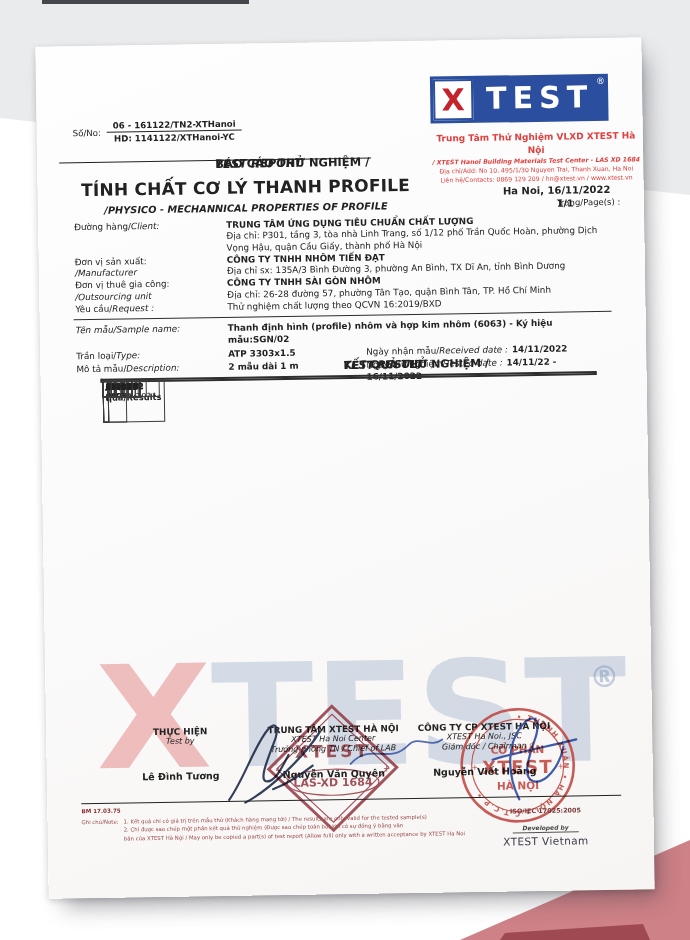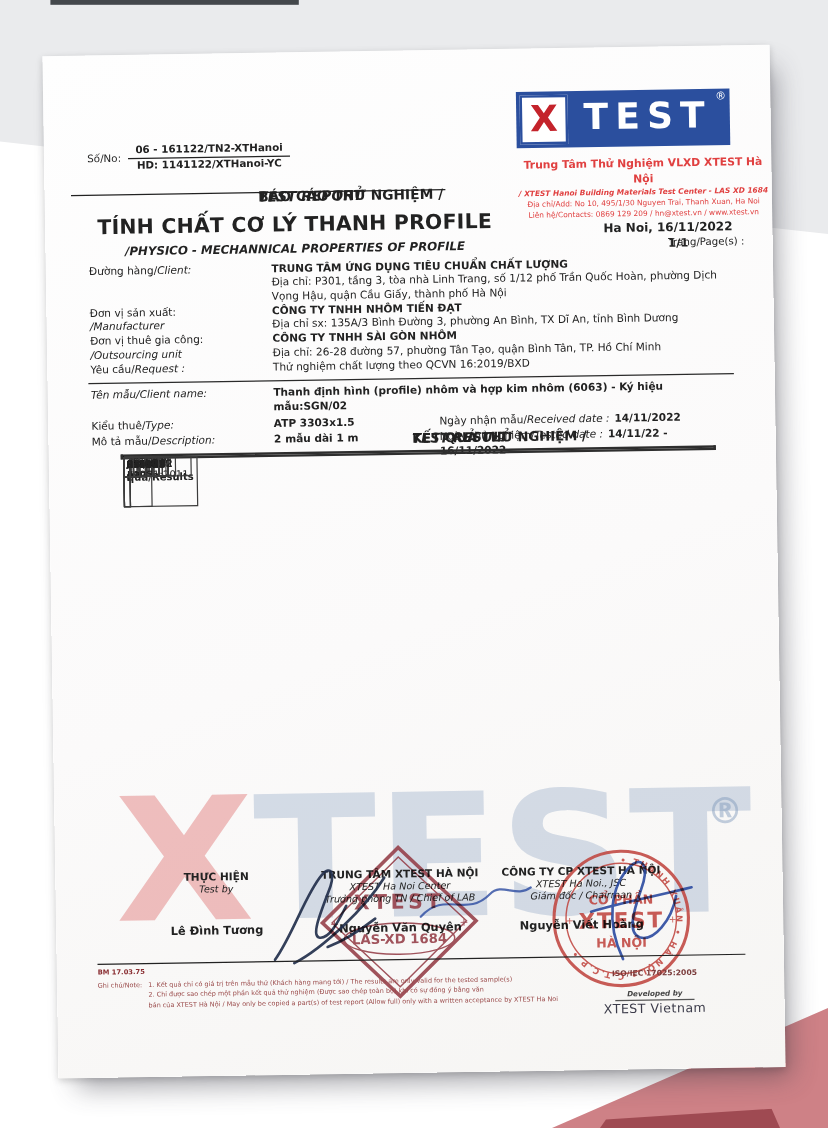--- a/index.html
+++ b/index.html
@@ -207,25 +207,25 @@
       <div class="irow">
         <div class="ilbl"><span>Yêu cầu/</span><span class="en">Request :</span></div>
         <div class="ival">Thử nghiệm chất lượng theo QCVN 16:2019/BXD</div>
       </div>
     </div>
 
     <div class="hr1"></div>
 
     <div class="samples">
       <div class="srow">
-        <div class="slbl en"><span>Tên mẫu/</span><span class="en">Client name:</span></div>
+        <div class="slbl en"><span>Tên mẫu/</span><span class="en">Sample name:</span></div>
         <div class="sval">Thanh định hình (profile) nhôm và hợp kim nhôm (6063) - Ký hiệu mẫu:SGN/02</div>
       </div>
       <div class="srow">
-        <div class="slbl"><span>Kiểu thuê/</span><span class="en">Type:</span></div>
+        <div class="slbl"><span>Trần loại/</span><span class="en">Type:</span></div>
         <div class="sval">ATP 3303x1.5</div>
         <div class="sright"><span>Ngày nhận mẫu/</span><span class="en">Received date :</span><b>14/11/2022</b></div>
       </div>
       <div class="srow">
         <div class="slbl"><span>Mô tả mẫu/</span><span class="en">Description:</span></div>
         <div class="sval">2 mẫu dài 1 m</div>
         <div class="sright"><span>Ngày thử nghiệm/</span><span class="en">Tested date :</span><b>14/11/22 -  16/11/2022</b></div>
       </div>
     </div>
 

